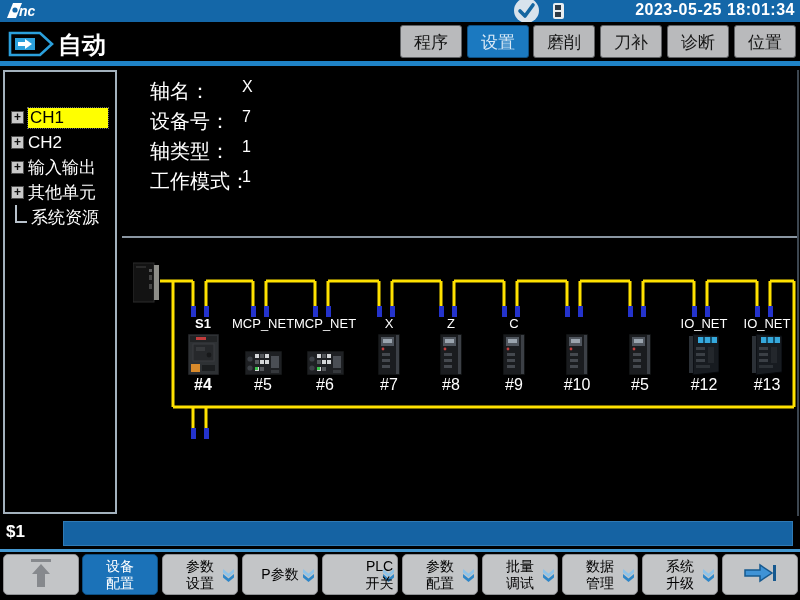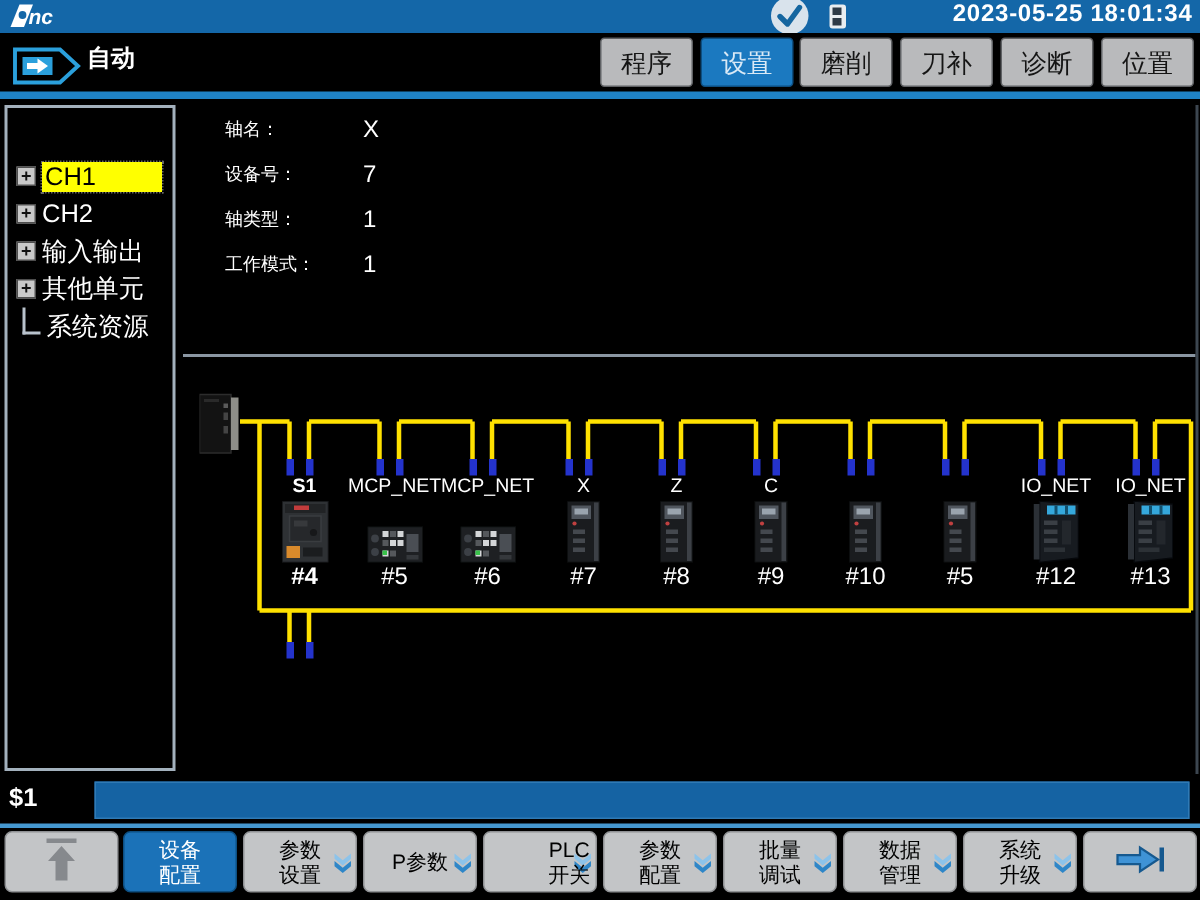--- a/index.html
+++ b/index.html
@@ -11,39 +11,39 @@
   .check-badge{position:absolute;left:514px;top:-2px;width:25px;height:25px;border-radius:50%;
                background:#d9e3ec;}
   .storage-icon{position:absolute;left:553px;top:3px;width:11px;height:16px;background:#e9edf0;
                 border-radius:2px;}
   .storage-icon i{position:absolute;left:2px;top:2px;width:6px;height:5px;background:#2e3a46;}
   .storage-icon b{position:absolute;left:2px;top:9px;width:6px;height:5px;background:#2e3a46;}
   .datetime{position:absolute;right:5px;top:1px;color:#fff;font-size:16px;font-weight:bold;letter-spacing:.5px;}
   
   .titlebar{position:absolute;left:0;top:22px;width:800px;height:39px;background:#000;}
   .mode-icon{position:absolute;left:8px;top:8px;}
-  .mode-label{position:absolute;left:58px;top:7px;color:#fff;font-size:16px;font-weight:bold;}
+  .mode-label{position:absolute;left:58px;top:7px;color:#fff;font-size:24px;font-weight:bold;}
   .tab{position:absolute;top:3px;width:62px;height:33px;background:#b9babc;border:1px solid #5f6164;
        border-radius:3px;color:#151515;font-size:17px;text-align:center;line-height:33px;box-sizing:border-box;}
   .tab.active{background:#1b79c0;border-color:#0d4f82;color:#d9e9f6;}
   .sep-top{position:absolute;left:0;top:61px;width:800px;height:5px;background:#1f83c6;}
   
   .sidebar{position:absolute;left:3px;top:70px;width:114px;height:444px;background:#000;
            border:2px solid #a3b1bd;box-sizing:border-box;}
   .tree{position:absolute;left:2px;top:33px;right:2px;}
   .tree-row{display:flex;align-items:center;height:25px;padding-left:4px;}
   .plus-box{width:13px;height:13px;background:#c9c9c9;border:1px solid #4e4e4e;color:#111;
             font-size:12px;line-height:11px;text-align:center;font-weight:bold;box-sizing:border-box;flex:0 0 13px;}
   .elbow{width:12px;height:16px;border-left:2px solid #b8c2cc;border-bottom:2px solid #b8c2cc;
          margin:-8px 0 0 4px;flex:0 0 10px;}
   .tree-label{color:#fff;font-size:17px;margin-left:4px;white-space:nowrap;}
   .tree-row.selected .tree-label{flex:1;background:#ffff00;color:#000;outline:1px dotted #666;
                                  margin-right:5px;padding-left:2px;}
   
-  .field-label{position:absolute;left:150px;color:#fff;font-size:12px;}
+  .field-label{position:absolute;left:150px;color:#fff;font-size:20px;}
   .field-value{position:absolute;left:242px;color:#fff;font-size:16px;}
   .divider-h{position:absolute;left:122px;top:236px;width:675px;height:2px;background:#8a96a2;}
   .edge-r{position:absolute;left:797px;top:70px;width:2px;height:446px;background:#3c4650;}
   
   #wires{position:absolute;left:0;top:0;width:800px;height:535px;pointer-events:none;}
   .dev-col{position:absolute;top:316px;width:62px;text-align:center;}
   .dev-name{height:16px;color:#fff;font-size:13px;white-space:nowrap;}
   .dev-art{height:43px;display:flex;align-items:flex-end;justify-content:center;}
   .dev-num{margin-top:1px;color:#fff;font-size:16px;}
   .host-box{position:absolute;left:133px;top:262px;}

